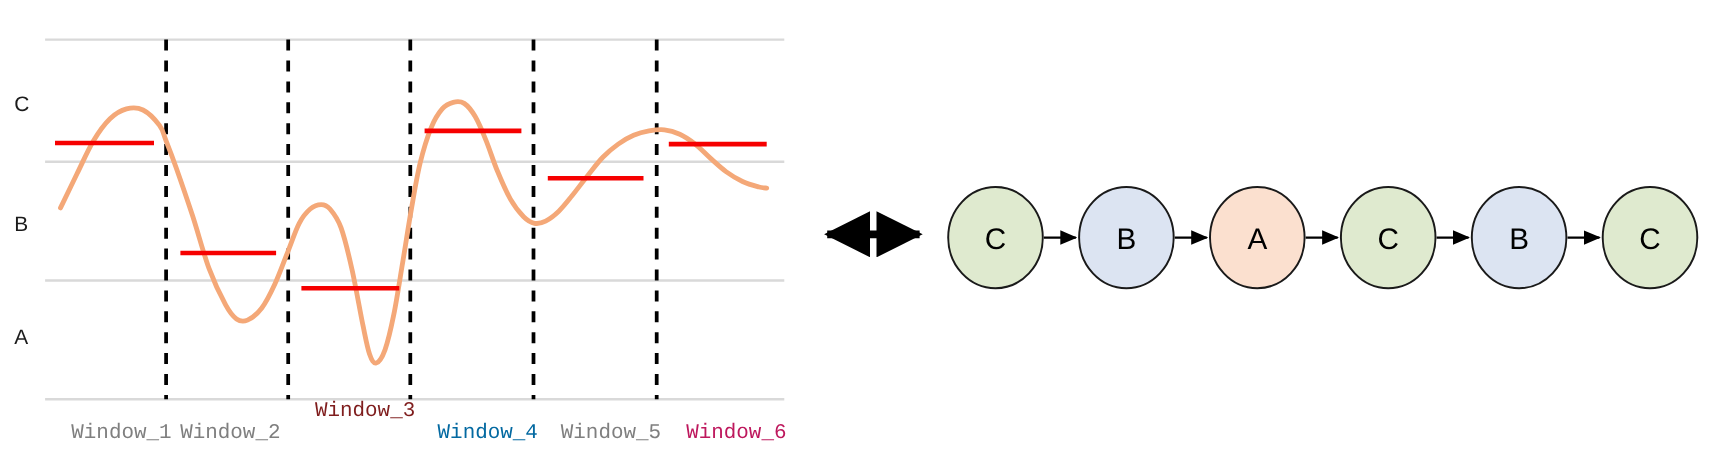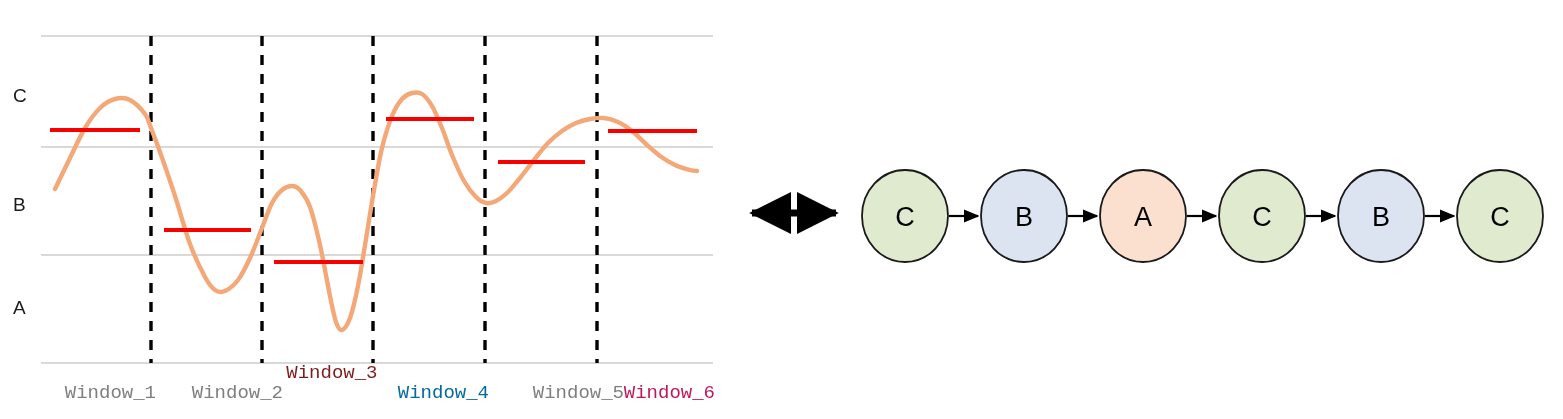--- a/index.html
+++ b/index.html
@@ -74,24 +74,24 @@
     </svg>
 
     <div id="y-axis-labels">
         <div class="axis-label" style="left: 13px; top: 86px; color: rgb(27, 27, 27);">C</div>
         <div class="axis-label" style="left: 13px; top: 195px; color: rgb(27, 27, 27);">B</div>
         <div class="axis-label" style="left: 13px; top: 298px; color: rgb(27, 27, 27);">A</div>
       </div>
 
     <div id="x-axis-labels">
         <div class="x-label" style="left: 36px; top: 384px; width: 120px; color: rgb(127, 127, 127);">Window_1</div>
-        <div class="x-label" style="left: 163px; top: 384px; width: 120px; color: rgb(127, 127, 127);">Window_2</div>
+        <div class="x-label" style="left: 135px; top: 384px; width: 120px; color: rgb(127, 127, 127);">Window_2</div>
         <div class="x-label" style="left: 257.5px; top: 364px; width: 120px; color: #7f1d1d;">Window_3</div>
         <div class="x-label" style="left: 369px; top: 384px; width: 120px; color: #0369a1;">Window_4</div>
-        <div class="x-label" style="left: 504px; top: 384px; width: 120px; color: rgb(127, 127, 127);">Window_5</div>
+        <div class="x-label" style="left: 481px; top: 384px; width: 120px; color: rgb(127, 127, 127);">Window_5</div>
         <div class="x-label" style="left: 595px; top: 384px; width: 120px; color: #be185d;">Window_6</div>
       </div>
   </div>
 
   <div class="panel" id="right-panel">
     <svg id="seq-svg" width="823" height="419" viewBox="0 0 823 419">
       <defs>
         <marker id="arrowhead" markerWidth="7" markerHeight="7" refX="6.4" refY="3" orient="auto" markerUnits="strokeWidth">
           <path d="M0,0 L7,3 L0,6 z" fill="#000000"></path>
         </marker>

